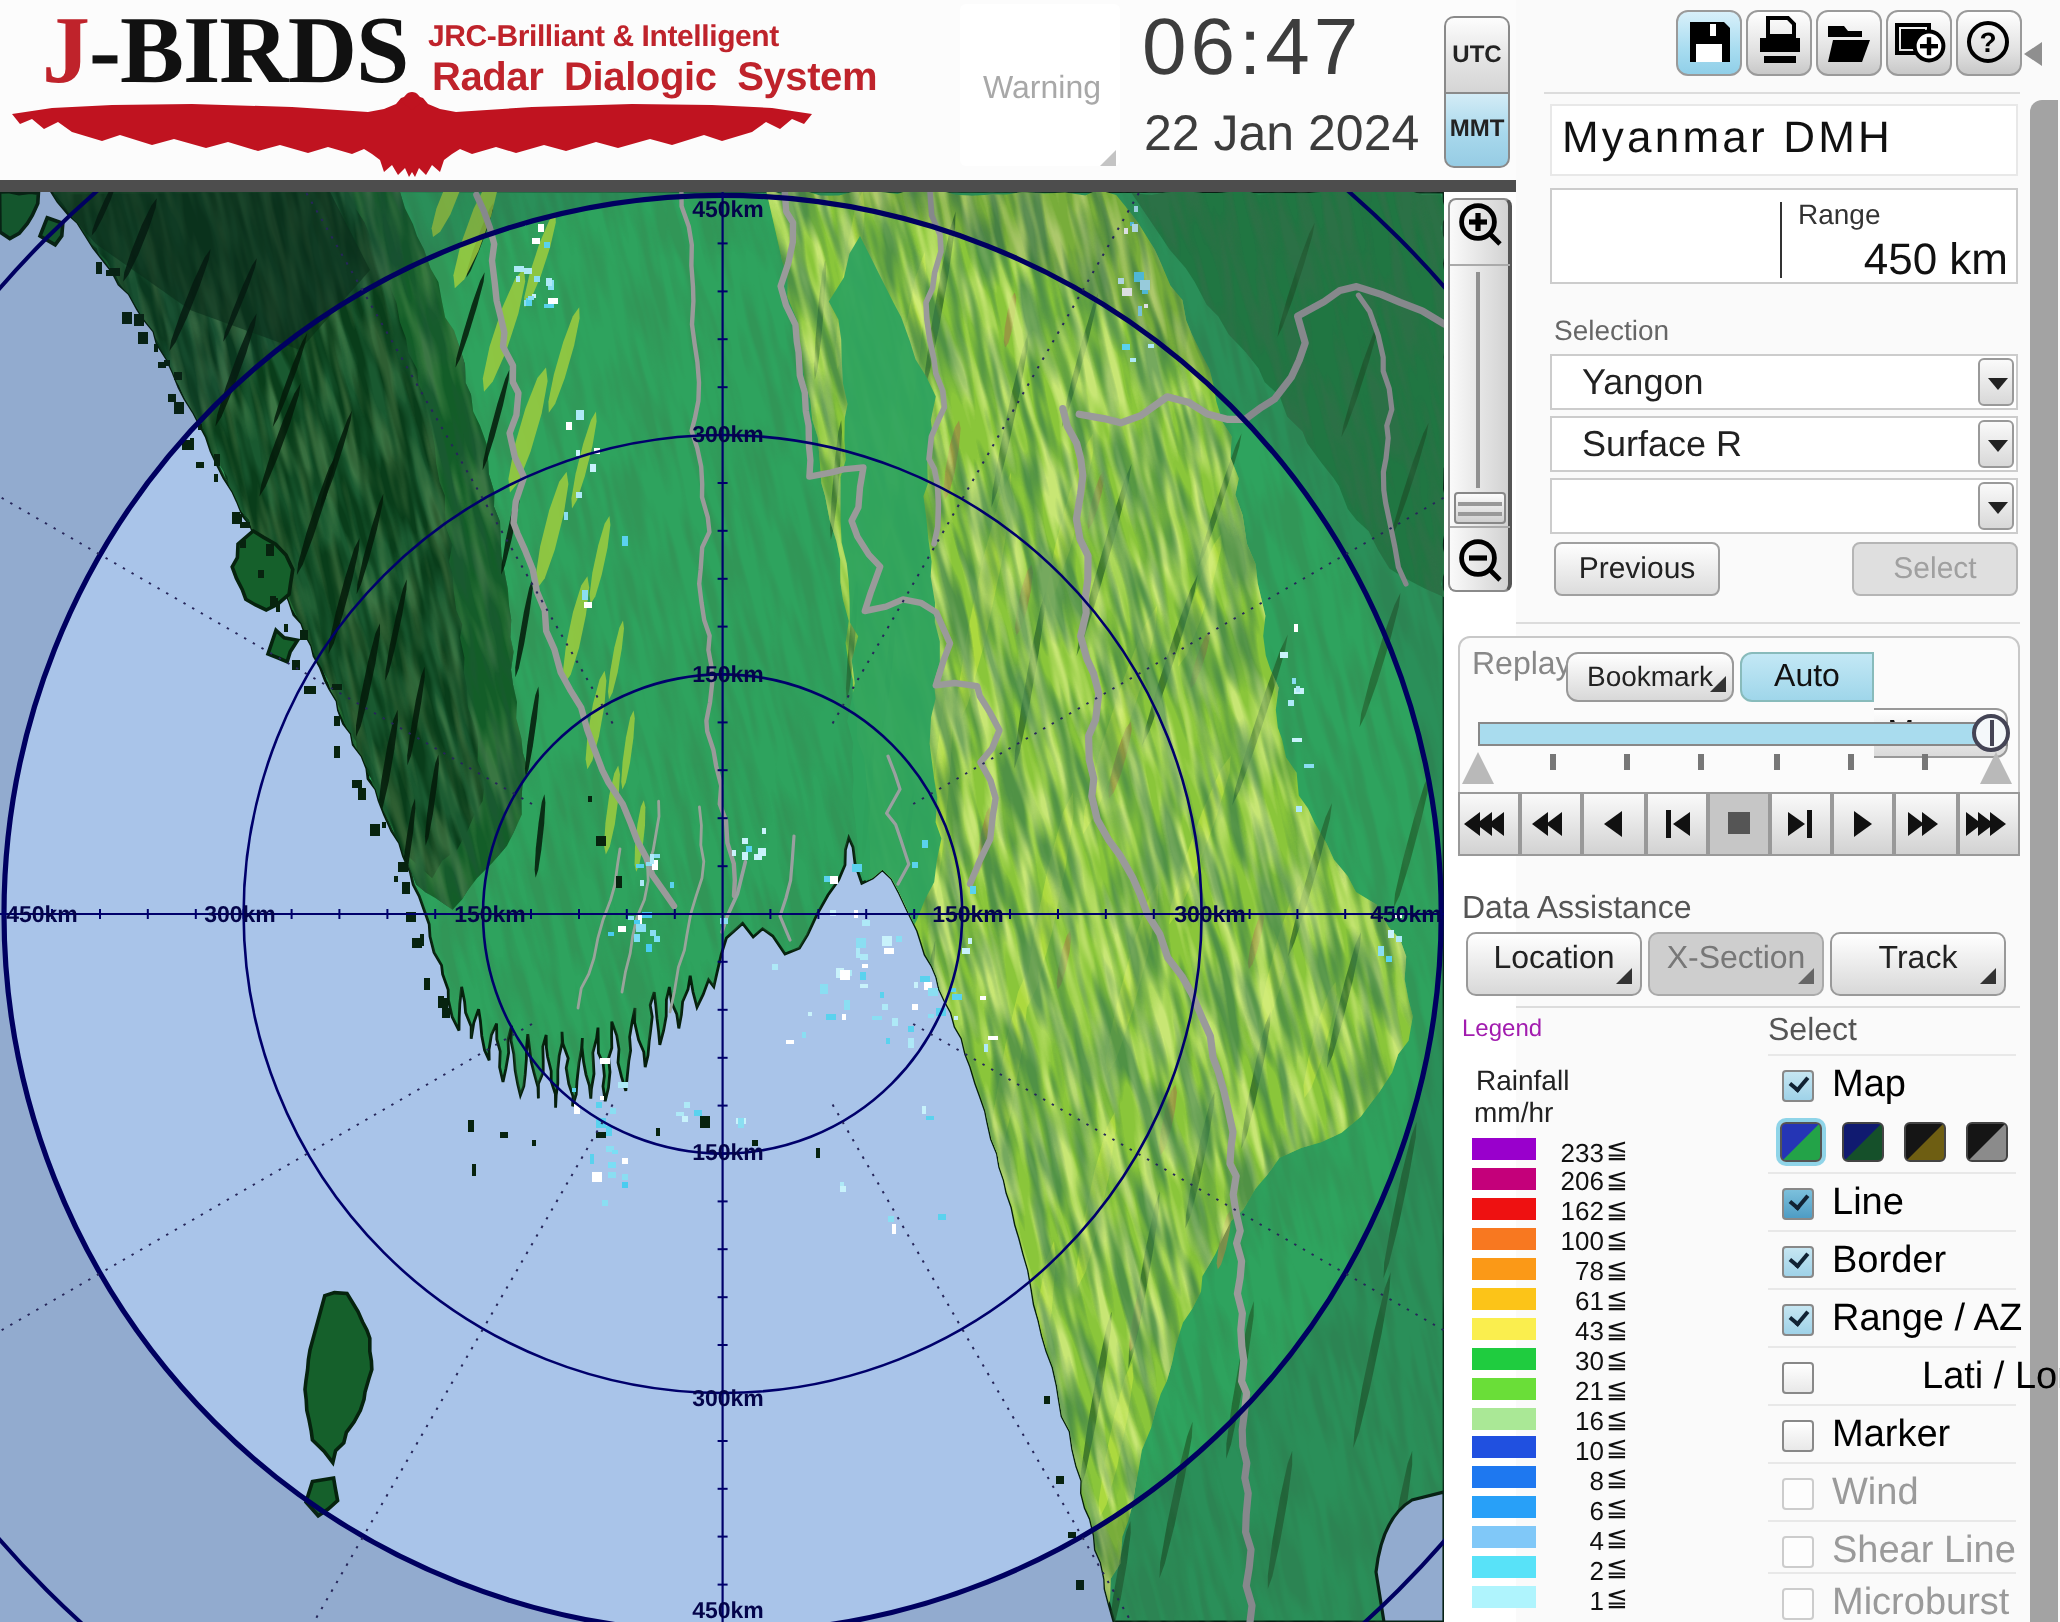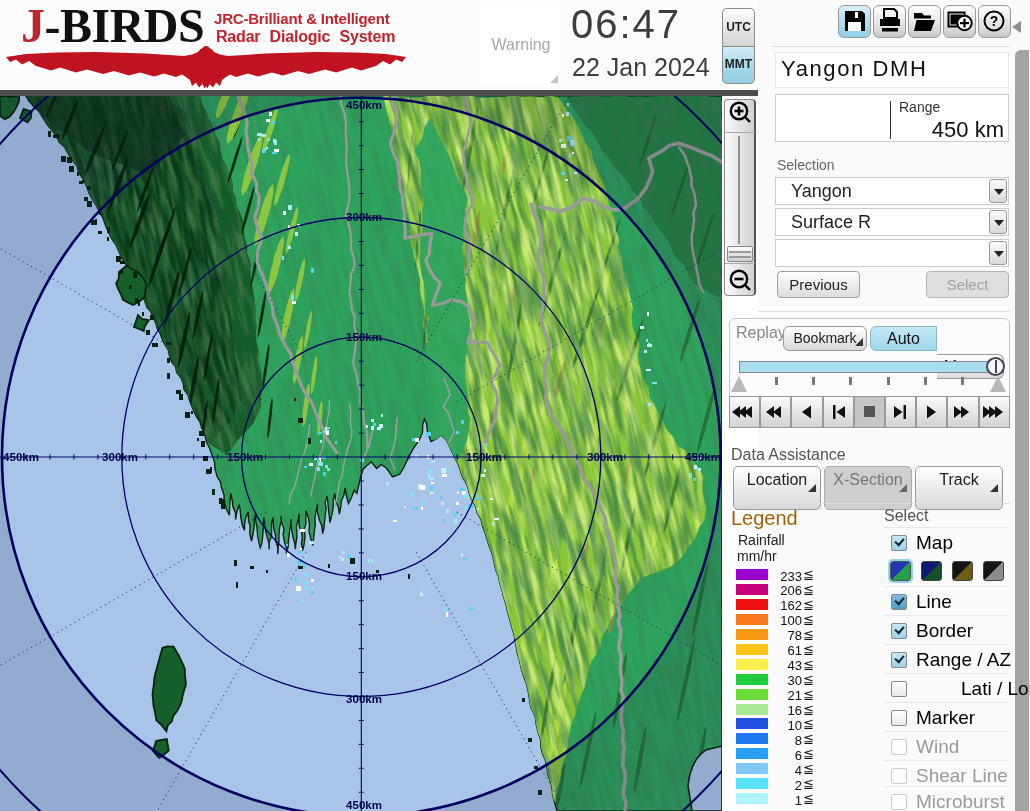--- a/index.html
+++ b/index.html
@@ -5,21 +5,21 @@
 html,body{margin:0;padding:0;}
 body{width:1030px;height:811px;position:relative;overflow:hidden;background:#ffffff;font-family:"Liberation Sans",sans-serif;}
 #stage{position:absolute;left:0;top:0;width:1030px;height:811px;}
 .abs{position:absolute;}
 
 #header{left:0;top:0;width:1030px;height:90px;background:#fcfcfc;}
 #sepbar{left:0;top:90px;width:758px;height:6px;background:#4d4d4d;}
 #logotxt{left:21px;top:-2px;font-family:"Liberation Serif",serif;font-weight:bold;font-size:48px;letter-spacing:-0.5px;color:#111;}
 #logotxt .j{color:#bf232b;}
 #sub1{left:214px;top:10px;font-size:15px;font-weight:bold;color:#bf232b;letter-spacing:-0.2px;}
-#sub2{left:216px;top:28px;font-size:16px;font-weight:bold;color:#bf232b;word-spacing:5px;letter-spacing:-0.2px;}
+#sub2{left:216px;top:28px;font-size:20px;font-weight:bold;color:#bf232b;word-spacing:5px;letter-spacing:-0.2px;}
 #warnbox{left:480px;top:2px;width:80px;height:81px;background:#ffffff;border-radius:3px;}
 #warntxt{left:486px;top:36px;width:70px;text-align:center;font-size:16px;color:#a8a8a8;}
 #clock{left:571px;top:2px;font-size:40px;color:#3d3d3d;letter-spacing:2px;}
 #cdate{left:572px;top:53px;font-size:25px;color:#3d3d3d;}
 .tzbtn{left:722px;width:33px;height:38px;border:1px solid #8a8a8a;box-sizing:border-box;text-align:center;font-size:12px;font-weight:bold;color:#222;}
 #utcbtn{top:8px;border-radius:5px 5px 0 0;background:linear-gradient(#fdfdfd,#e2e2e2 60%,#d5d5d5);line-height:36px;border-bottom:none;}
 #mmtbtn{top:46px;border-radius:0 0 5px 5px;background:linear-gradient(#d3ecf6,#a8d8ec 55%,#96cce4);line-height:34px;}
 .toolbtn{z-index:3;top:5px;width:33px;height:33px;border:1px solid #9a9a9a;border-radius:6px;background:linear-gradient(#ffffff,#e0e0e0 65%,#c8c8c8);box-sizing:border-box;}
 #tb1{left:838px;background:linear-gradient(#d8f0fa,#a8dcf0 60%,#90cfe8);}
 #tb2{left:873px;}#tb3{left:908px;}#tb4{left:943px;}#tb5{left:978px;}
@@ -50,27 +50,27 @@
 #bookmark{left:783px;top:326px;width:84px;height:25px;border:1px solid #999;border-radius:6px;background:linear-gradient(#ffffff,#d8d8d8);box-sizing:border-box;text-align:center;font-size:14px;color:#222;line-height:23px;}
 #autobtn{left:870px;top:326px;width:67px;height:25px;border:1px solid #8bb;border-radius:6px 0 0 6px;background:linear-gradient(#c3e8f5,#9fd6ea);box-sizing:border-box;text-align:center;font-size:16px;color:#111;line-height:23px;}
 #manbtn{left:937px;top:326px;width:67px;height:25px;border:1px solid #999;border-left:none;border-radius:0 6px 6px 0;background:linear-gradient(#ffffff,#dadada);box-sizing:border-box;text-align:center;font-size:16px;color:#111;line-height:23px;margin-top:28px;}
 #slidertrack{left:739px;top:361px;width:265px;height:12px;border:1px solid #888;background:#a9dcee;box-sizing:border-box;}
 #sliderhandle{left:986px;top:357px;width:19px;height:19px;border:2px solid #445;border-radius:50%;background:#f4f8fa;box-sizing:border-box;}
 #sliderhandle:after{content:"";position:absolute;left:6.5px;top:1px;width:2px;height:13px;background:#445;}
 .tick{top:377px;width:3px;height:8px;background:#777;}
 .endtri{top:376px;width:0;height:0;border-left:8px solid transparent;border-right:8px solid transparent;border-bottom:16px solid #b9b9b9;}
 .endtri:after{content:"";position:absolute;left:-8px;top:0px;width:0;height:0;border-left:8px solid transparent;border-right:8px solid transparent;border-bottom:16px solid transparent;}
 #datalab{left:731px;top:446px;font-size:16px;color:#555;}
-.dabtn{top:466px;width:88px;height:44px;border:1px solid #999;border-radius:5px;background:linear-gradient(#ffffff,#d8d8d8);box-sizing:border-box;text-align:center;font-size:16px;color:#222;line-height:26px;}
+.dabtn{top:466px;width:88px;height:32px;border:1px solid #999;border-radius:5px;background:linear-gradient(#ffffff,#d8d8d8);box-sizing:border-box;text-align:center;font-size:16px;color:#222;line-height:26px;}
 #locbtn{left:733px;}
 #xsecbtn{left:824px;background:#cecece;color:#777;border-color:#aaa;}
 #trkbtn{left:915px;}
 .cornertri{width:0;height:0;border-left:8px solid transparent;border-bottom:8px solid #333;}
 #pline3{left:758px;top:503px;width:252px;height:1px;background:#dcdcdc;}
-#leglab{left:731px;top:507px;font-size:20px;color:#a16207;}
+#leglab{left:731px;top:507px;font-size:12px;color:#a21caf;}
 #ovllab{left:884px;top:507px;font-size:16px;color:#555;}
 #rainlab1{left:738px;top:532px;font-size:14px;color:#222;}
 #rainlab2{left:737px;top:548px;font-size:14px;color:#222;}
 .sw{left:736px;width:32px;height:11px;}
 .swv{width:66px;text-align:right;font-size:13px;color:#111;white-space:nowrap;}
 .swq{left:803px;font-size:13px;color:#111;}
 .ovrow-sep{left:884px;width:124px;height:1px;background:#e8e8e8;}
 .cb{left:891px;width:16px;height:16px;border:1px solid #888;box-sizing:border-box;border-radius:2px;}
 .cb.on{background:linear-gradient(#c6e6f2,#9fd2e8);}
 .cb.off{background:linear-gradient(#ffffff,#e8e8e8);}
@@ -146,21 +146,21 @@
         <text x="11" y="16" text-anchor="middle" font-family="Liberation Sans,sans-serif" font-size="14" font-weight="bold" fill="#000">?</text>
       </g>
     </svg>
   </div>
   <div class="abs" id="collapse"></div>
   <div class="abs" id="panel"></div>
   <div class="abs" id="graystrip"></div>
   <div class="abs" id="sepbar"></div>
   <div class="abs" id="pline1"></div>
   <div class="abs" style="left:775px;top:52px;width:234px;height:36px;background:#fff;border:1px solid #e8e8e8;box-sizing:border-box;"></div>
-  <div class="abs" id="ptitle">Yangon DMH</div>
+  <div class="abs" id="ptitle">Myanmar DMH</div>
   <div class="abs" id="rangebox"></div>
   <div class="abs" id="rangediv"></div>
   <div class="abs" id="rangelab">Range</div>
   <div class="abs" id="rangeval">450 km</div>
   <div class="abs" id="sellab">Selection</div>
   <div class="abs drop" id="drop1"></div>
   <div class="abs drop" id="drop2"></div>
   <div class="abs drop" id="drop3"></div>
   <div class="abs droptxt" id="dt1">Yangon</div>
   <div class="abs droptxt" id="dt2">Surface R</div>

